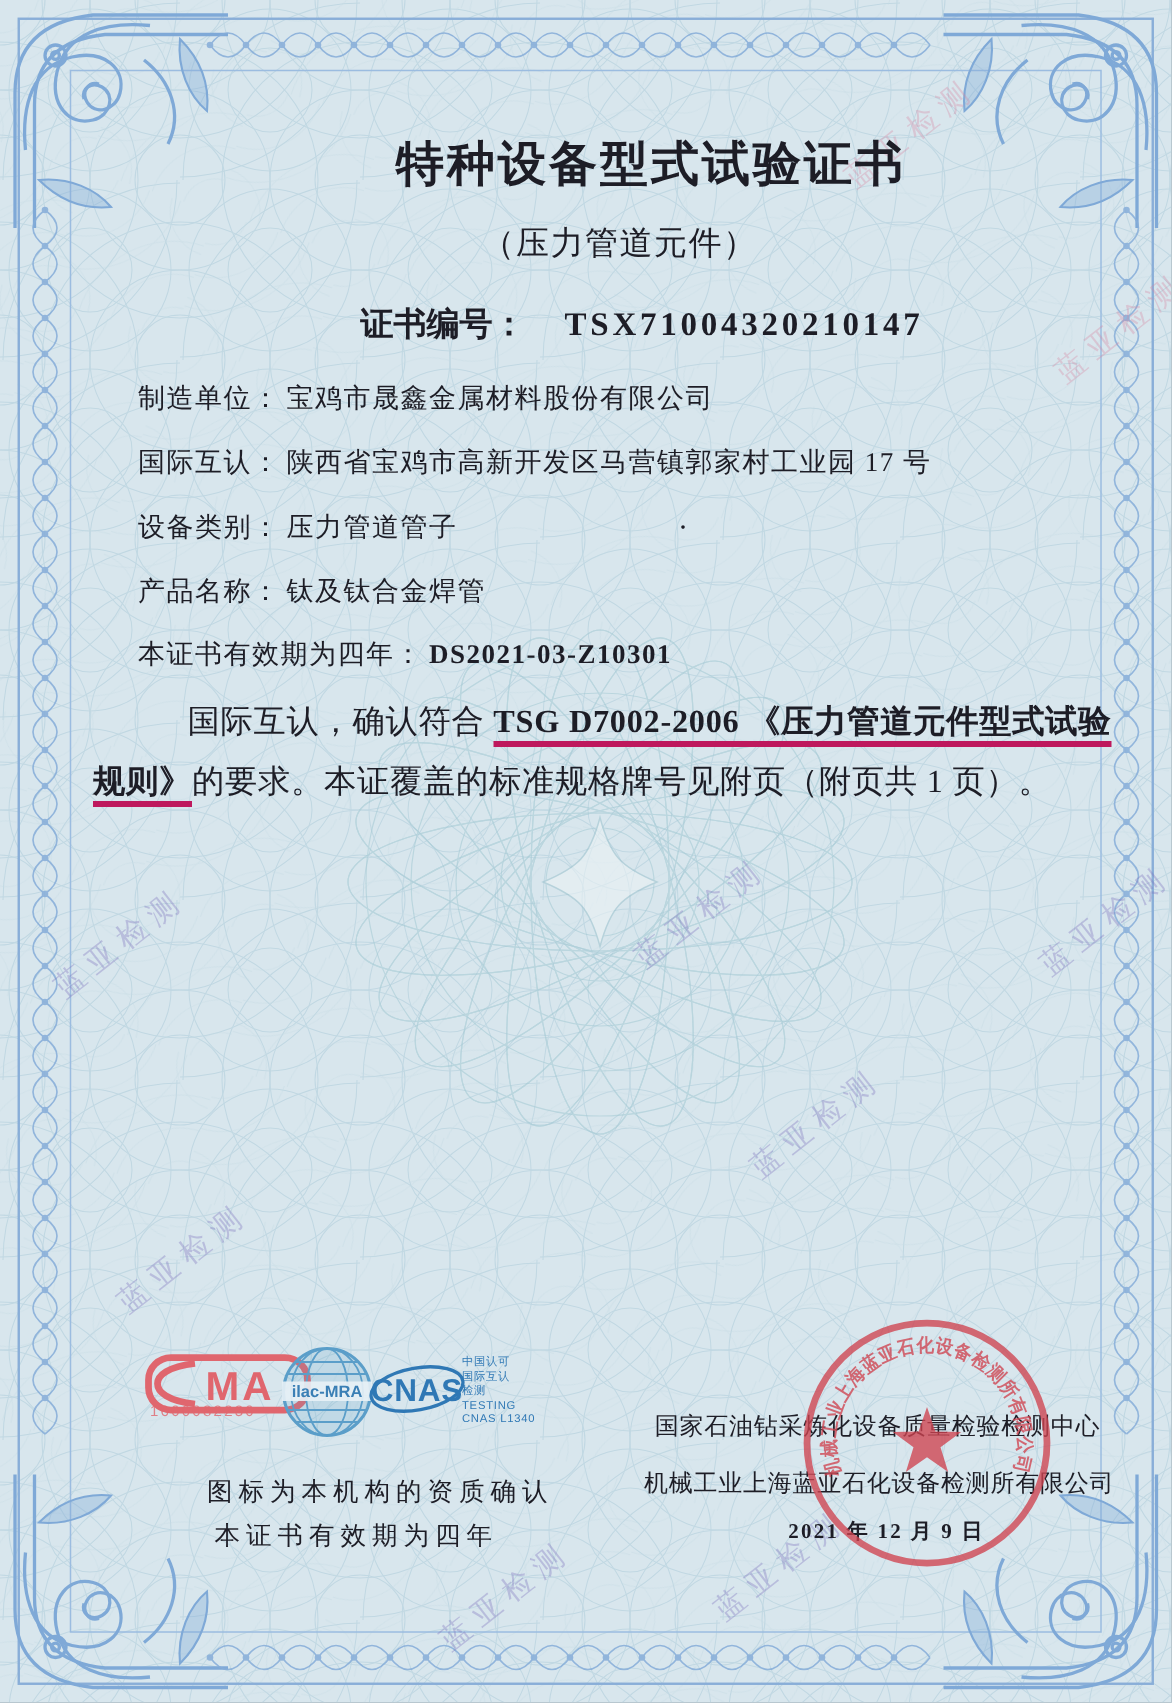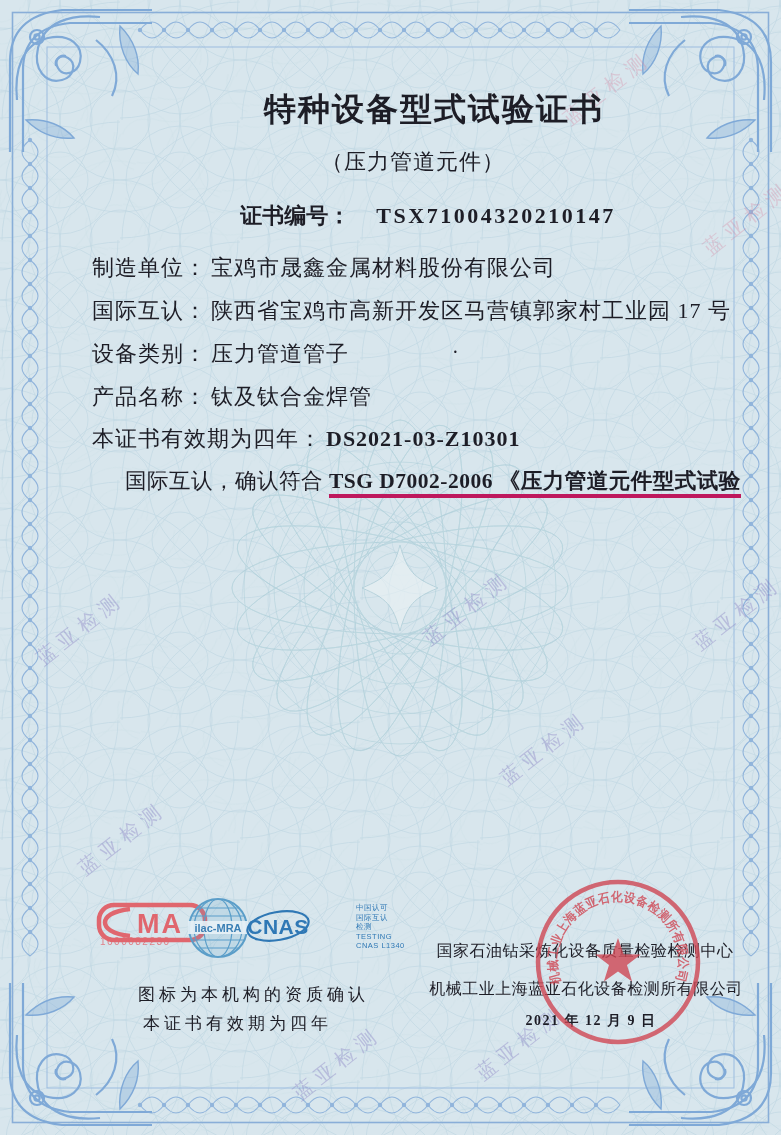--- a/index.html
+++ b/index.html
@@ -6,34 +6,34 @@
   .page{position:relative;width:781px;height:1135px;margin:0 auto;background:#d8e6ed;
         font-family:"Liberation Serif","DejaVu Serif",serif;color:#1d1d26;overflow:hidden;}
   .abs{position:absolute;}
   .cx{transform:translateX(-50%);}
   #bgsvg{position:absolute;left:0;top:0;z-index:0;}
   .z2{z-index:2;}
   .title{font-size:32px;font-weight:bold;letter-spacing:2px;white-space:nowrap;}
   .sub{font-size:22px;letter-spacing:1px;white-space:nowrap;}
   .certline{font-size:22px;white-space:nowrap;font-weight:bold;}
   .certval{letter-spacing:2.5px;margin-left:26px;}
-  .frow{font-size:22px;white-space:nowrap;letter-spacing:1px;}
+  .frow{font-size:18px;white-space:nowrap;letter-spacing:1px;}
   .flabel{margin-right:4px;}
   .bold-latin{font-weight:bold;letter-spacing:1px;}
   .stmt{font-size:21.5px;white-space:nowrap;letter-spacing:.5px;}
   .u{border-bottom:4px solid #be185d;padding-bottom:1px;font-weight:bold;}
   .note{font-size:17px;letter-spacing:4px;white-space:nowrap;text-align:center;}
   .iss{font-size:16px;white-space:nowrap;letter-spacing:.5px;}
   .date{font-size:14px;font-weight:bold;letter-spacing:1.5px;white-space:nowrap;}
   .wm{position:absolute;font-size:20px;letter-spacing:6px;color:rgba(124,112,188,.34);
       transform:rotate(-38deg);white-space:nowrap;z-index:1;}
   .wm.pink{color:rgba(214,130,160,.32);}
   .logo-num{position:absolute;font-size:10px;color:rgba(224,102,110,.8);letter-spacing:1.5px;
       font-family:"Liberation Sans","DejaVu Sans",sans-serif;z-index:2;}
-  .cnas-side{position:absolute;z-index:2;padding-left:48px;}
+  .cnas-side{position:absolute;z-index:2;}
   .cnas-side span{display:block;font-size:7.5px;line-height:9.5px;color:#2f78b5;
       font-family:"Liberation Sans","DejaVu Sans",sans-serif;letter-spacing:.5px;}
   #sealsvg{position:absolute;left:533px;top:877px;z-index:3;}
 </style>
 </head>
 <body>
 
 <div class="page">
 
   <svg id="bgsvg" width="781" height="1135" viewBox="0 0 781 1135">
@@ -272,20 +272,23 @@
   <div class="abs z2 frow" style="left:92px;top:382px">
     <span class="flabel">产品名称：</span><span>钛及钛合金焊管</span>
   </div>
   <div class="abs z2 frow" style="left:92px;top:424px">
     <span class="flabel">本证书有效期为四年：</span><span class="bold-latin">DS2021-03-Z10301</span>
   </div>
 
   <div class="abs z2 stmt" style="left:125px;top:466px">
     <span>国际互认，确认符合 </span><span class="u">TSG D7002-2006 《压力管道元件型式试验</span>
   </div>
+  <div class="abs z2 stmt" style="left:62px;top:506px">
+    <span class="u">规则》</span><span>的要求。本证覆盖的标准规格牌号见附页（附页共 1 页）。</span>
+  </div>
 
   <svg class="abs z2" style="left:96px;top:902px" width="112" height="42" viewBox="0 0 112 42">
     <rect x="3" y="3" width="106" height="35" rx="15" fill="none" stroke="#e0666e" stroke-width="4.5"></rect>
     <path d="M34,7 C16,9 9,15 9,20.5 C9,26 16,32 34,34" fill="none" stroke="#e0666e" stroke-width="4.5"></path>
     <text x="64" y="31" text-anchor="middle" font-size="27" font-weight="bold" fill="#e0666e" font-family="Liberation Sans, DejaVu Sans, sans-serif" letter-spacing="2">MA</text>
   </svg>
   <span class="logo-num" style="left:100px;top:936px">1600082230</span>
 
   <svg class="abs z2" style="left:186px;top:896px" width="64" height="64" viewBox="0 0 64 64">
     <defs>

